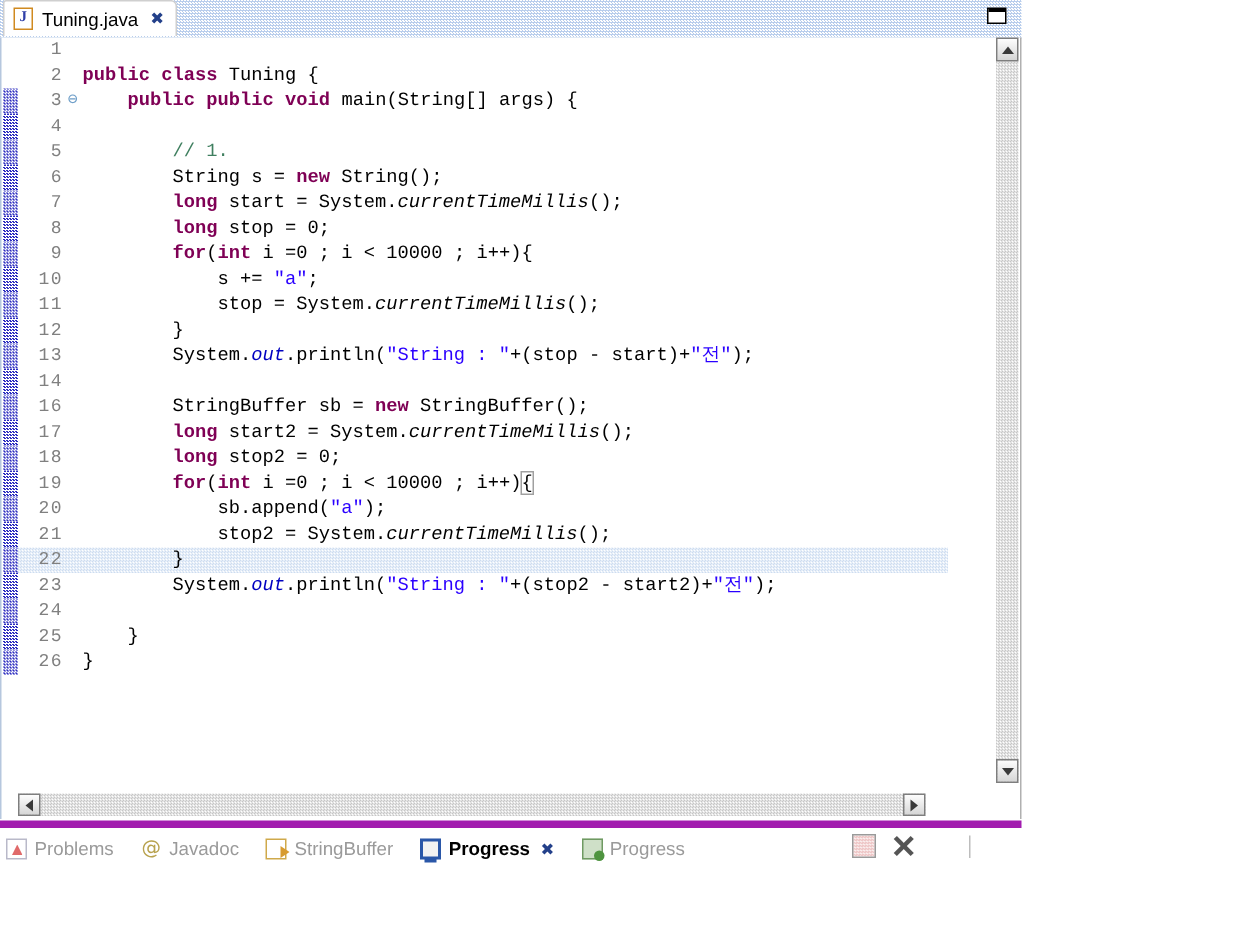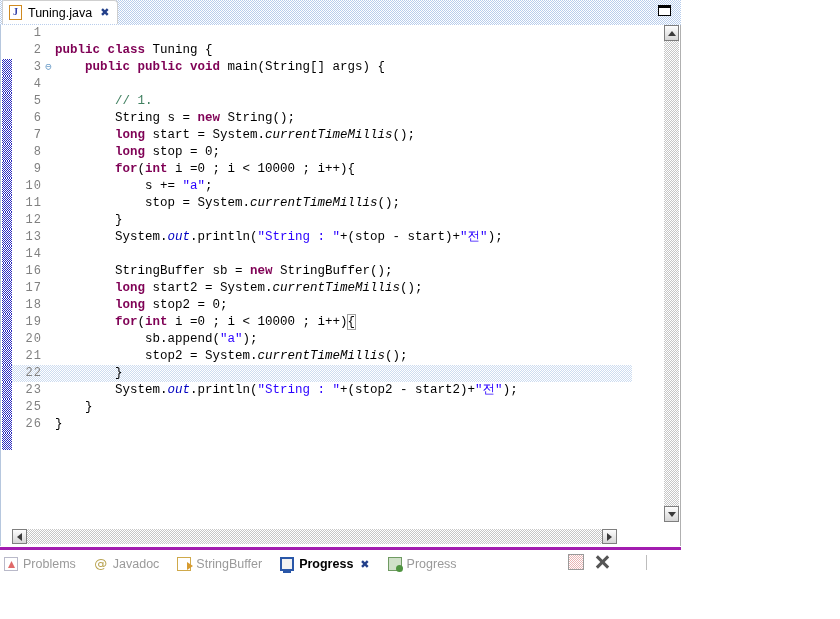--- a/index.html
+++ b/index.html
@@ -212,21 +212,21 @@
     left: 0; top: 547px;
     width: 681px;
     height: 72px;
     background: #ffffff;
   }
   #console-tabbar {
     position: absolute;
     left: 0; top: 0;
     width: 681px;
     height: 28px;
-    border-top: 3px solid #a21caf;
+    border-top: 5px solid #a21caf;
     box-sizing: border-box;
   }
   #console-tabs {
     position: absolute;
     left: 4px; top: 0;
     height: 28px;
     display: flex;
     align-items: center;
     gap: 18px;
   }
@@ -403,20 +403,21 @@
           <div class="code-line"><span class="ln">13</span><span class="fold"></span><span class="codetext">        System.<span class="fld">out</span>.println(<span class="str">"String : "</span>+(stop - start)+<span class="str">"전"</span>);</span></div>
           <div class="code-line"><span class="ln">14</span><span class="fold"></span><span class="codetext"></span></div>
           <div class="code-line"><span class="ln">16</span><span class="fold"></span><span class="codetext">        StringBuffer sb = <span class="kw">new</span> StringBuffer();</span></div>
           <div class="code-line"><span class="ln">17</span><span class="fold"></span><span class="codetext">        <span class="kw">long</span> start2 = System.<span class="stat">currentTimeMillis</span>();</span></div>
           <div class="code-line"><span class="ln">18</span><span class="fold"></span><span class="codetext">        <span class="kw">long</span> stop2 = 0;</span></div>
           <div class="code-line"><span class="ln">19</span><span class="fold"></span><span class="codetext">        <span class="kw">for</span>(<span class="kw">int</span> i =0 ; i &lt; 10000 ; i++)<span class="bracketbox">{</span></span></div>
           <div class="code-line"><span class="ln">20</span><span class="fold"></span><span class="codetext">            sb.append(<span class="str">"a"</span>);</span></div>
           <div class="code-line"><span class="ln">21</span><span class="fold"></span><span class="codetext">            stop2 = System.<span class="stat">currentTimeMillis</span>();</span></div>
           <div class="code-line current"><span class="ln">22</span><span class="fold"></span><span class="codetext">        }</span></div>
           <div class="code-line"><span class="ln">23</span><span class="fold"></span><span class="codetext">        System.<span class="fld">out</span>.println(<span class="str">"String : "</span>+(stop2 - start2)+<span class="str">"전"</span>);</span></div>
+          <div class="code-line"><span class="ln">24</span><span class="fold"></span><span class="codetext"></span></div>
           <div class="code-line"><span class="ln">25</span><span class="fold"></span><span class="codetext">    }</span></div>
           <div class="code-line"><span class="ln">26</span><span class="fold"></span><span class="codetext">}</span></div>
         </div>
 
       <div class="sb-track" id="vscroll-track"></div>
       <div class="sb-btn" id="vscroll-up">
         <span class="arrow arrow-up"></span>
       </div>
       <div class="sb-btn" id="vscroll-down">
         <span class="arrow arrow-down"></span>

